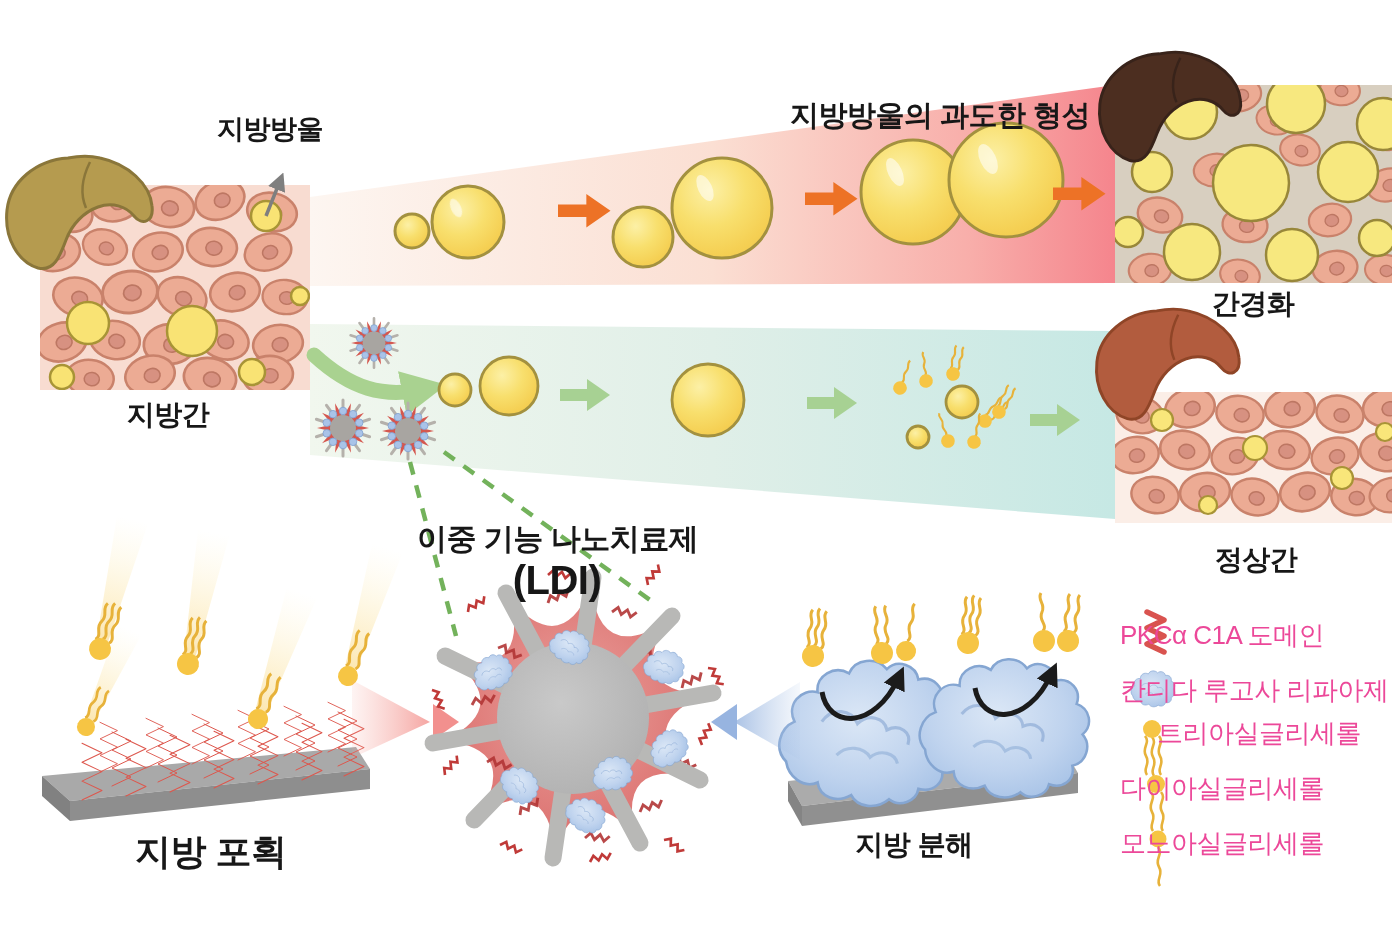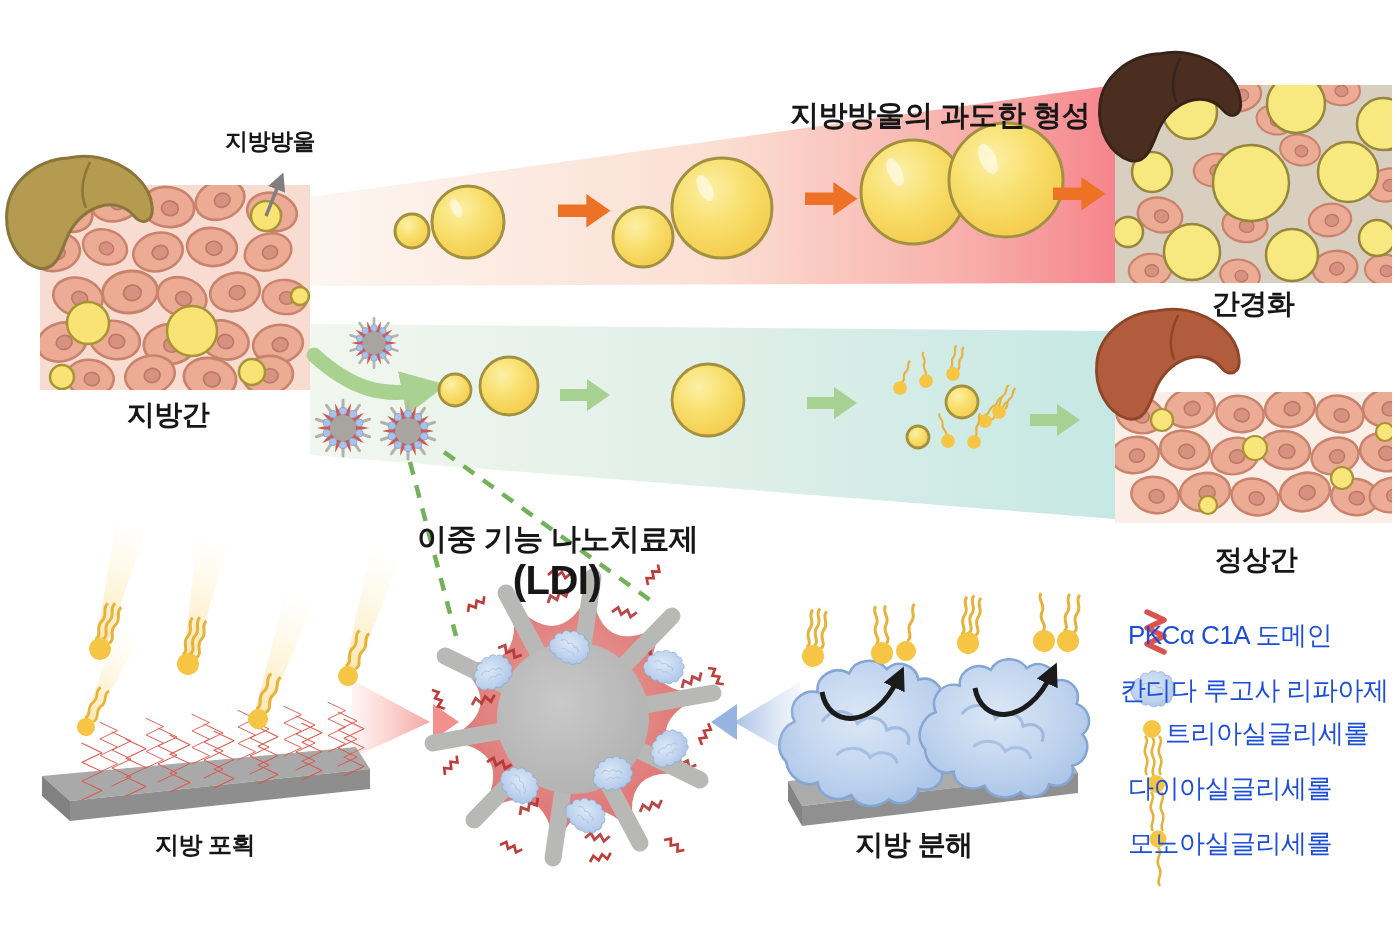--- a/index.html
+++ b/index.html
@@ -1,22 +1,22 @@
 <!DOCTYPE html>
 <html><head>
 <meta charset="utf-8">
 <style>
   html,body{margin:0;padding:0;background:#fff;}
   #canvas{position:relative;width:1400px;height:929px;background:#ffffff;overflow:hidden;
           font-family:"Liberation Sans","DejaVu Sans",sans-serif;}
   #art{position:absolute;left:0;top:0;}
   .lbl{position:absolute;color:#171717;font-weight:700;text-align:center;line-height:1.15;
        letter-spacing:-0.5px;white-space:nowrap;}
-  .legend-row{position:absolute;left:1120px;width:212px;height:34px;color:#1d4ed8;
-       font-size:26px;font-weight:500;text-align:right;white-space:nowrap;letter-spacing:-0.5px;}
+  .legend-row{position:absolute;left:1120px;width:212px;height:34px;color:#ec4899;
+       font-size:26px;font-weight:500;text-align:left;white-space:nowrap;letter-spacing:-0.5px;}
 </style>
 </head>
 <body>
 
 <div id="canvas">
 
 <svg id="art" width="1400" height="929" viewBox="0 0 1400 929">
 <defs>
   <linearGradient id="pinkBand" x1="0" y1="0" x2="1" y2="0">
     <stop offset="0" stop-color="#fdf6f1"></stop>
@@ -497,27 +497,27 @@
     <circle cx="1156" cy="784" r="9" fill="#f6c544" stroke="none"></circle>
   </g>
   <g stroke="#e7b23a" stroke-width="2.6">
     <use href="#tailD" y="8" transform="translate(1158,839)"></use>
     <circle cx="1158" cy="839" r="8.5" fill="#f6c544" stroke="none"></circle>
   </g>
 </g>
 </svg>
 
 <div class="lbl" style="left:790px;top:55px;width:300px;font-size:29px;margin-top:44px;">지방방울의 과도한 형성</div>
-<div class="lbl" style="left:200px;top:128px;width:140px;font-size:23px;">지방방울</div>
+<div class="lbl" style="left:200px;top:114px;width:140px;font-size:27px;">지방방울</div>
 <div class="lbl" style="left:98px;top:399px;width:140px;font-size:28px;">지방간</div>
 <div class="lbl" style="left:1183px;top:288px;width:140px;font-size:28px;">간경화</div>
 <div class="lbl" style="left:1186px;top:544px;width:140px;font-size:28px;">정상간</div>
 <div class="lbl" style="left:417px;top:522px;width:280px;font-size:30px;">이중 기능 나노치료제</div>
 <div class="lbl" style="left:417px;top:557px;width:280px;font-size:40px;">(LDI)</div>
-<div class="lbl" style="left:135px;top:831px;width:140px;font-size:24px;text-align:center;">지방 포획</div>
+<div class="lbl" style="left:135px;top:831px;width:140px;font-size:36px;text-align:center;">지방 포획</div>
 <div class="lbl" style="left:844px;top:829px;width:140px;font-size:28px;">지방 분해</div>
 
 <div class="legend-row" style="top:618px;">PKCα C1A 도메인</div>
 <div class="legend-row" style="top:673px;">칸디다 루고사 리파아제</div>
 <div class="legend-row" style="top:716px;margin-left:37px;">트리아실글리세롤</div>
 <div class="legend-row" style="top:771px;">다이아실글리세롤</div>
 <div class="legend-row" style="top:826px;">모노아실글리세롤</div>
 
 </div>
 

